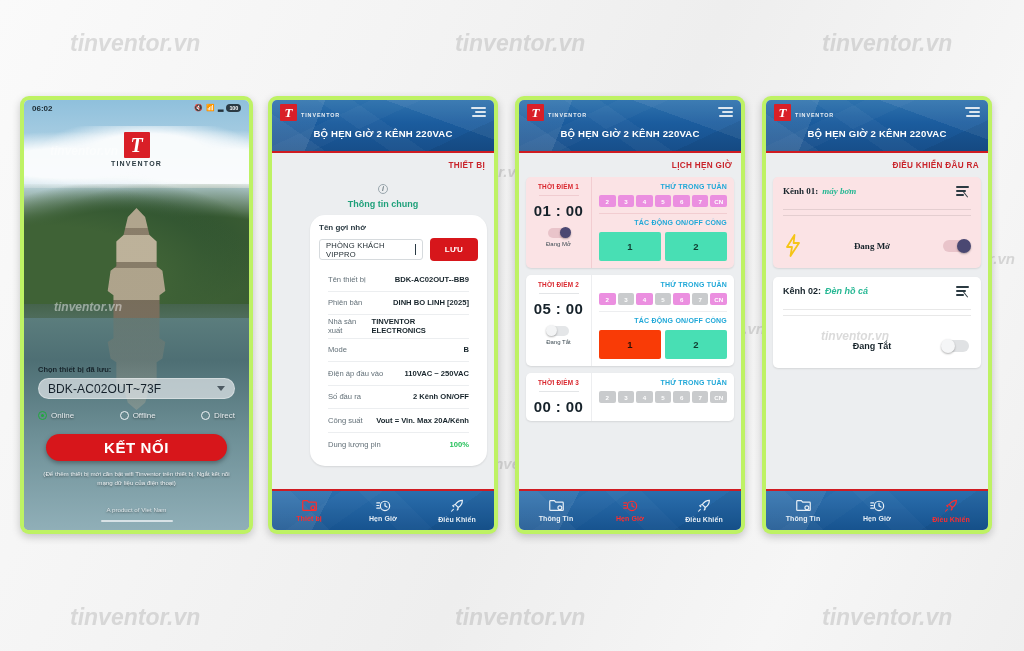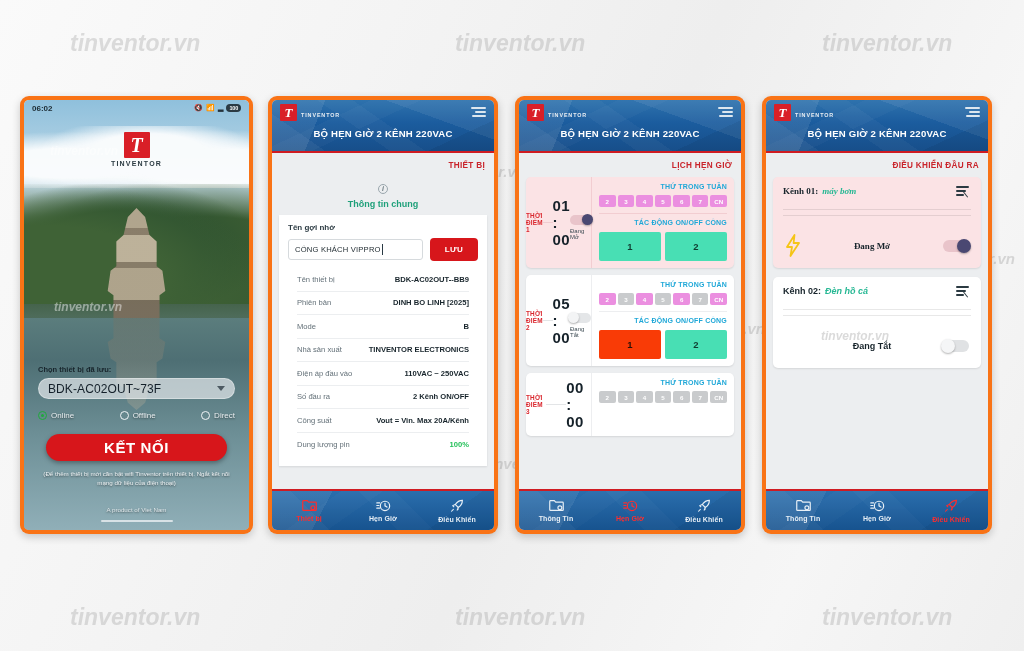--- a/index.html
+++ b/index.html
@@ -25,21 +25,21 @@
     pointer-events: none;
     font-family: "Liberation Sans", sans-serif;
   }
   .wm.big { font-size: 23px; }
   .wm.mid { font-size: 15px; color: rgba(150,150,150,0.33); }
   .wm.sm  { font-size: 12px; color: rgba(255,255,255,0.45); }
 
   
   .phone {
     position: absolute;
-    background: #f97316;
+    background: #bef264;
     border-radius: 9px;
     box-shadow: 0 3px 9px rgba(0,0,0,0.20);
     padding: 4px;
     overflow: hidden;
   }
   .screen {
     width: 100%; height: 100%;
     border-radius: 5px;
     overflow: hidden;
     position: relative;
@@ -217,21 +217,21 @@
   }
   .tab { flex:1; position:relative; display:flex; flex-direction:column;
          align-items:center; justify-content:center; gap:3px; color:#e7eff6; }
   .tab .tlabel { font-size:7px; font-weight:bold; letter-spacing:.1px; }
   .tab.active { color:#ff2d2d; }
   .tab.active .tlabel { color:#ff2d2d; }
   .tab svg { display:block; }
 
   
   .card {
-    background:#fff; border-radius:0; box-shadow: 0 1px 2px rgba(0,0,0,.10);
+    background:#fff; border-radius:15px; box-shadow: 0 1px 2px rgba(0,0,0,.10); margin-left: 31px;
   }
   .info-title { display:flex; align-items:center; gap:5px; padding: 7px 4px 6px 4px;
                 color:#1fa07a; font-size:9px; font-weight:bold;flex-direction:column; }
   .icirc { width:10px;height:10px;border-radius:50%;border:1px solid #9aa6ad;
            color:#6c7a82; font-size:7px; line-height:8px; text-align:center; font-weight:bold; font-style:italic;}
   #namecard { padding: 8px 9px 10px; }
   .fld-label { font-size:8px; color:#2b3a42; font-weight:600; margin-bottom:6px; }
   .fld-row { display:flex; gap:7px; align-items:center; }
   #name-input {
     flex:1; height:21px; border:1px solid #d6dadd; border-radius:3px; background:#fff;
@@ -249,21 +249,21 @@
   }
   .spec-row:last-child { border-bottom:none; }
   .spec-k { font-size:7.6px; color:#626f77; }
   .spec-v { font-size:7.6px; color:#17242b; font-weight:bold; }
   .spec-v.green { color:#25c05a; font-weight:600; }
 
   
   .timer { display:flex; background:#fff; border-radius:5px; margin-bottom:7px;
            box-shadow:0 1px 2px rgba(0,0,0,.10); overflow:hidden; }
   .timer.pink { background:#fbe3e5; }
-  .tleft { width:66px; flex:none; display:flex; flex-direction:row; align-items:center;
+  .tleft { width:66px; flex:none; display:flex; flex-direction:column; align-items:center;
            padding: 6px 0 6px; border-right:1px solid #edeef0; }
   .timer.pink .tleft { border-right-color:#f2cdd1; }
   .tpoint { font-size:6.4px; font-weight:bold; color:#d9262d; letter-spacing:.2px; }
   .tsep { width:40px; height:1px; background:#e3e5e7; margin: 5px 0 6px; }
   .timer.pink .tsep { background:#f0ccd0; }
   .ttime { font-size:15px; font-weight:bold; color:#16222a; letter-spacing:.4px; }
   .tswitch { margin-top:9px; display:flex; flex-direction:column; align-items:center; gap:3px; }
   .sw { width:21px; height:10px; border-radius:6px; position:relative; }
   .sw.on { background:#e9c4ca; }
   .sw.off { background:#e4e6e8; }
@@ -408,41 +408,41 @@
       <div class="body">
         <div class="info-title">
           <span class="icirc">i</span>
           <span>Thông tin chung</span>
         </div>
 
         <div class="card" id="namecard">
           <div class="fld-label">Tên gợi nhớ</div>
           <div class="fld-row">
             <div id="name-input">
-              <span>CỔNG KHÁCH VIPPRO</span>
+              <span>PHÒNG KHÁCH VIPPRO</span>
                 <span class="caretbar"></span>
             </div>
             <div id="btn-save">LƯU</div>
           </div>
           <div id="spec-list">
             <div class="spec-row">
               <span class="spec-k">Tên thiết bị</span>
               <span class="spec-v">BDK-AC02OUT--BB9</span>
             </div>
             <div class="spec-row">
               <span class="spec-k">Phiên bản</span>
               <span class="spec-v">DINH BO LINH [2025]</span>
             </div>
             <div class="spec-row">
+              <span class="spec-k">Nhà sản xuất</span>
+              <span class="spec-v">TINVENTOR ELECTRONICS</span>
+            </div>
+            <div class="spec-row">
               <span class="spec-k">Mode</span>
               <span class="spec-v">B</span>
-            </div>
-            <div class="spec-row">
-              <span class="spec-k">Nhà sản xuất</span>
-              <span class="spec-v">TINVENTOR ELECTRONICS</span>
             </div>
             <div class="spec-row">
               <span class="spec-k">Điện áp đầu vào</span>
               <span class="spec-v">110VAC ~ 250VAC</span>
             </div>
             <div class="spec-row">
               <span class="spec-k">Số đầu ra</span>
               <span class="spec-v">2 Kênh ON/OFF</span>
             </div>
             <div class="spec-row">

